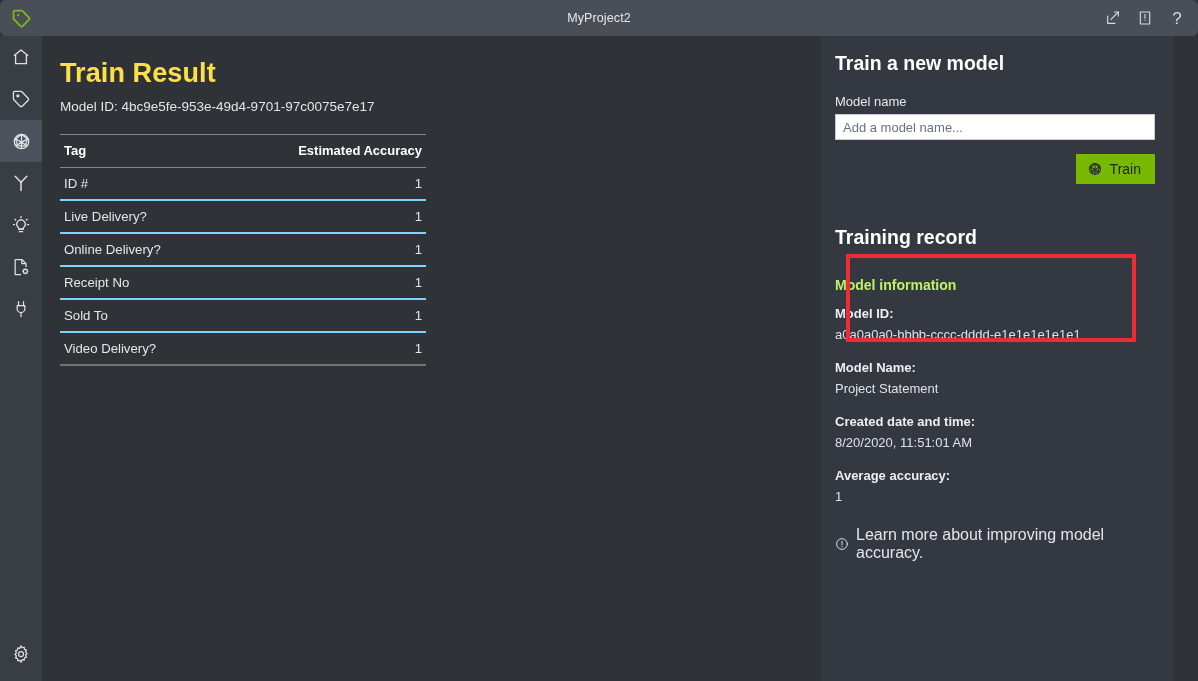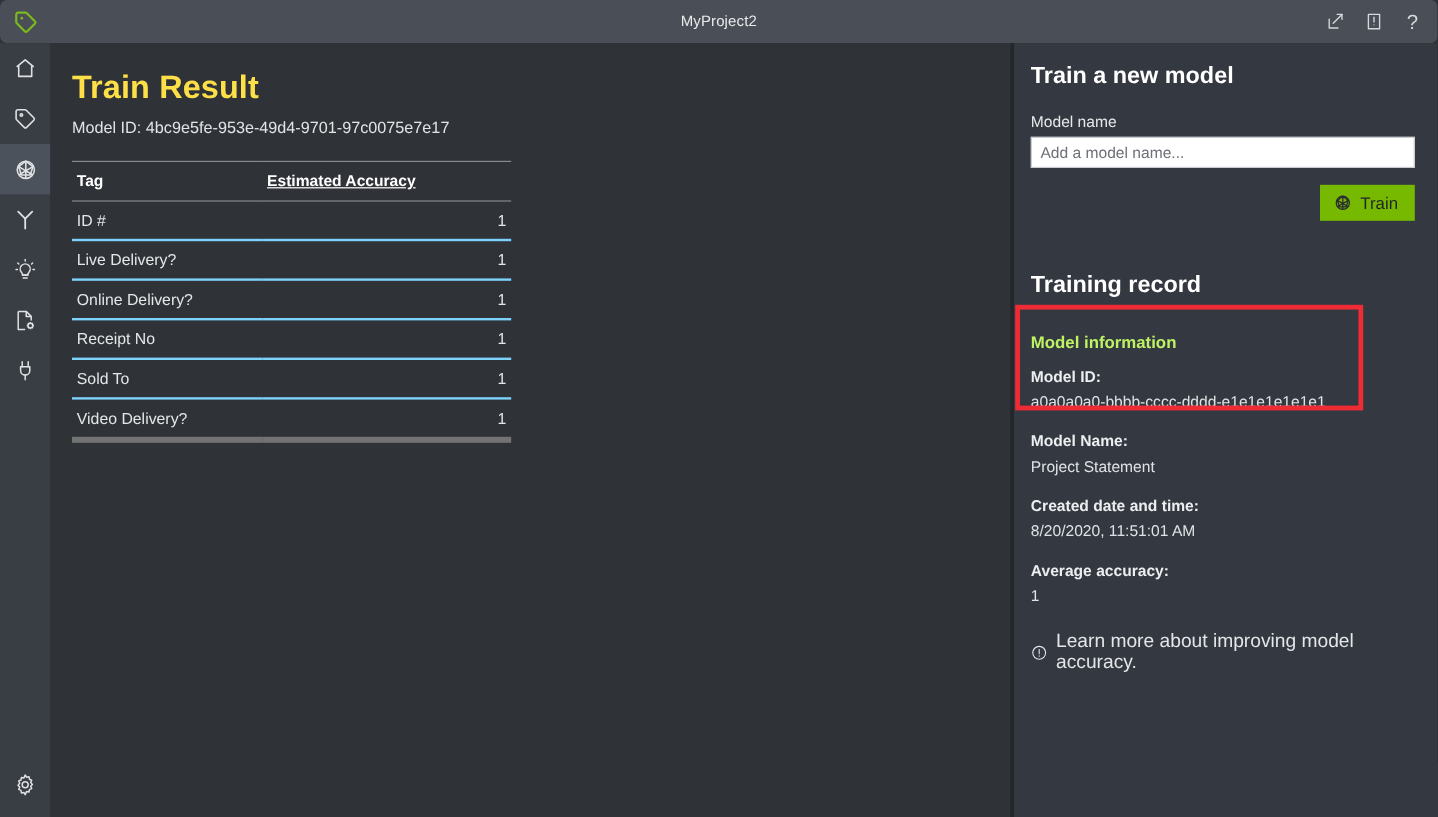--- a/index.html
+++ b/index.html
@@ -110,40 +110,39 @@
   }
   .tag-table th {
     text-align: left;
     font-size: 13px;
     font-weight: 700;
     color: #ffffff;
     padding: 8px 0 9px 4px;
     border-bottom: 1px solid #85898f;
   }
   .tag-table th.num {
-    text-align: left;
+    text-align: right;
     padding-right: 4px;
-    text-decoration: underline;
   }
   .tag-table td {
     font-size: 13.2px;
     color: #e4e6e8;
     padding: 8px 0 8px 4px;
     border-bottom: 2px solid #7dd3fc;
   }
   .tag-table td.num {
     text-align: right;
     padding-right: 4px;
   }
-  .tag-table tr:last-child td { border-bottom: 5px solid #737373; }
+  .tag-table tr:last-child td { border-bottom: 2px solid #737373; }
 
   
   .panel {
     position: absolute;
-    top: 36px; left: 845px;
+    top: 36px; left: 821px;
     width: 353px; height: 645px;
     background: #343840;
     padding: 14px 14px 0 14px;
   }
   .panel-divider {
     position: absolute;
     top: 36px; left: 842px;
     width: 3px; height: 645px;
     background: #23262b;
   }

